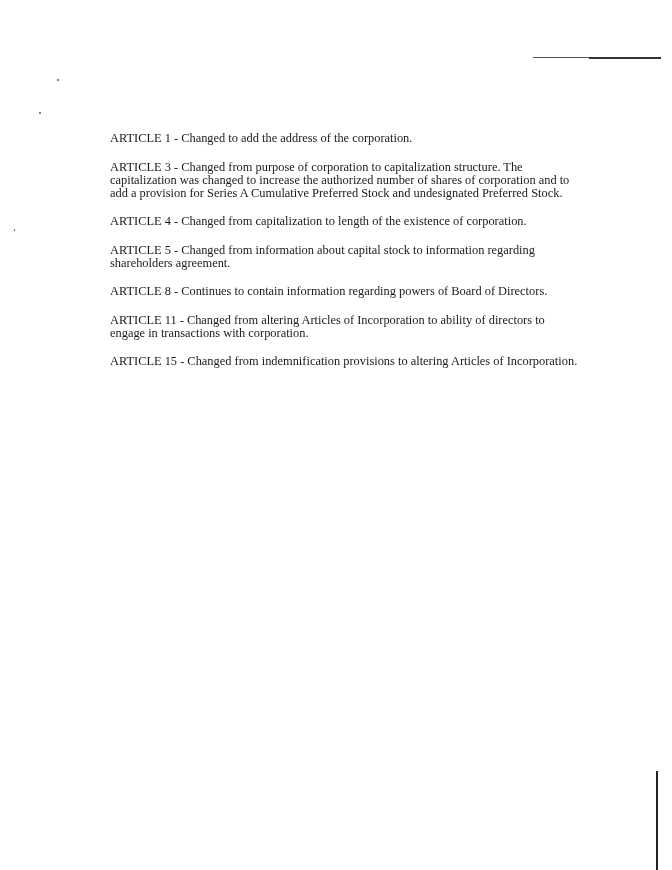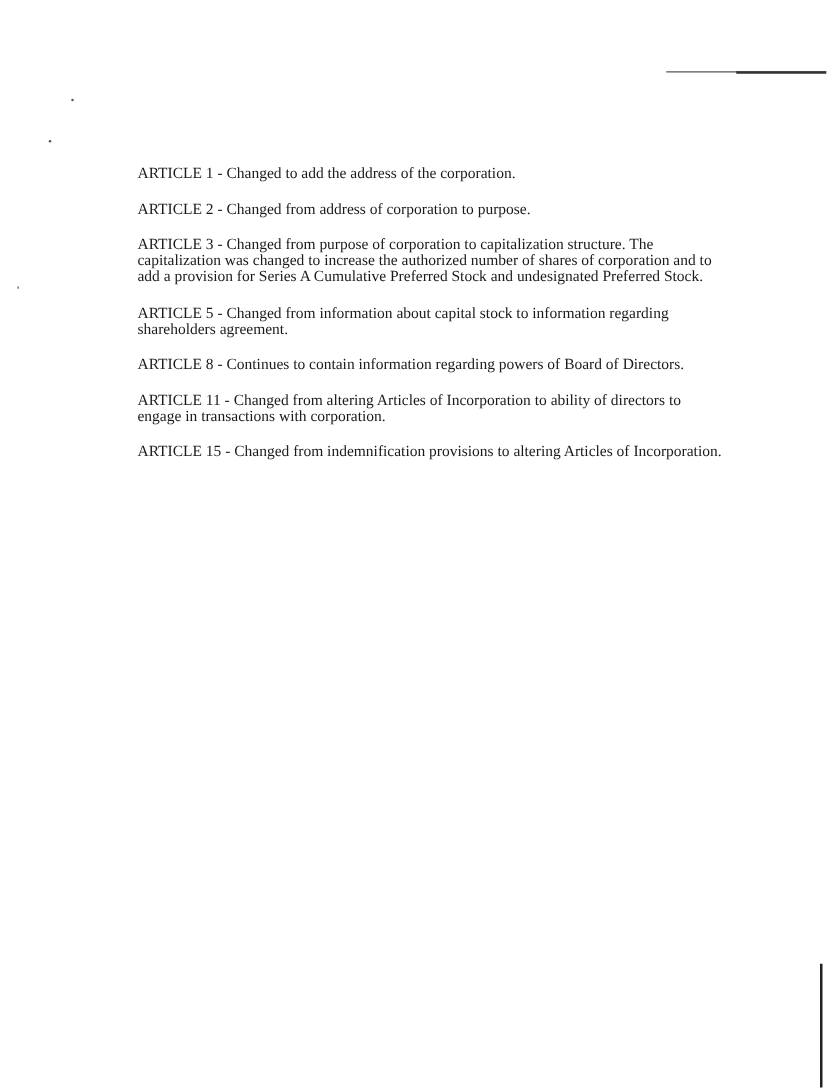--- a/index.html
+++ b/index.html
@@ -71,20 +71,20 @@
 
 <div class="page">
   <div class="scan-line-top"></div>
   <div class="scan-line-right"></div>
   <div class="speck" style="left:57px;top:35px;"></div>
   <div class="speck" style="left:39px;top:68px;"></div>
   <div class="speck" style="left:14px;top:185px;width:1px;height:2px;"></div>
 
   <div class="articles">
     <p class="article">ARTICLE 1 -  Changed to add the address of the corporation.</p>
-    <p class="article">ARTICLE  2 - Changed from address of corporation to purpose.</p>
     <p class="article">ARTICLE 3 - Changed from purpose of corporation to capitalization structure.  The capitalization was changed to increase the authorized number of shares of corporation and to add a provision for Series A Cumulative Preferred Stock and undesignated Preferred Stock.</p>
+    <p class="article">ARTICLE  4 - Changed from capitalization to length of the existence of corporation.</p>
     <p class="article">ARTICLE  5 - Changed from information about capital stock to information regarding shareholders agreement.</p>
     <p class="article">ARTICLE 8 - Continues to contain information regarding powers of Board of Directors.</p>
     <p class="article">ARTICLE 11 - Changed from altering Articles of Incorporation to ability of directors to engage in transactions with corporation.</p>
     <p class="article">ARTICLE 15 - Changed from indemnification provisions to altering Articles of Incorporation.</p>
   </div>
 </div>
 
 </body></html>

